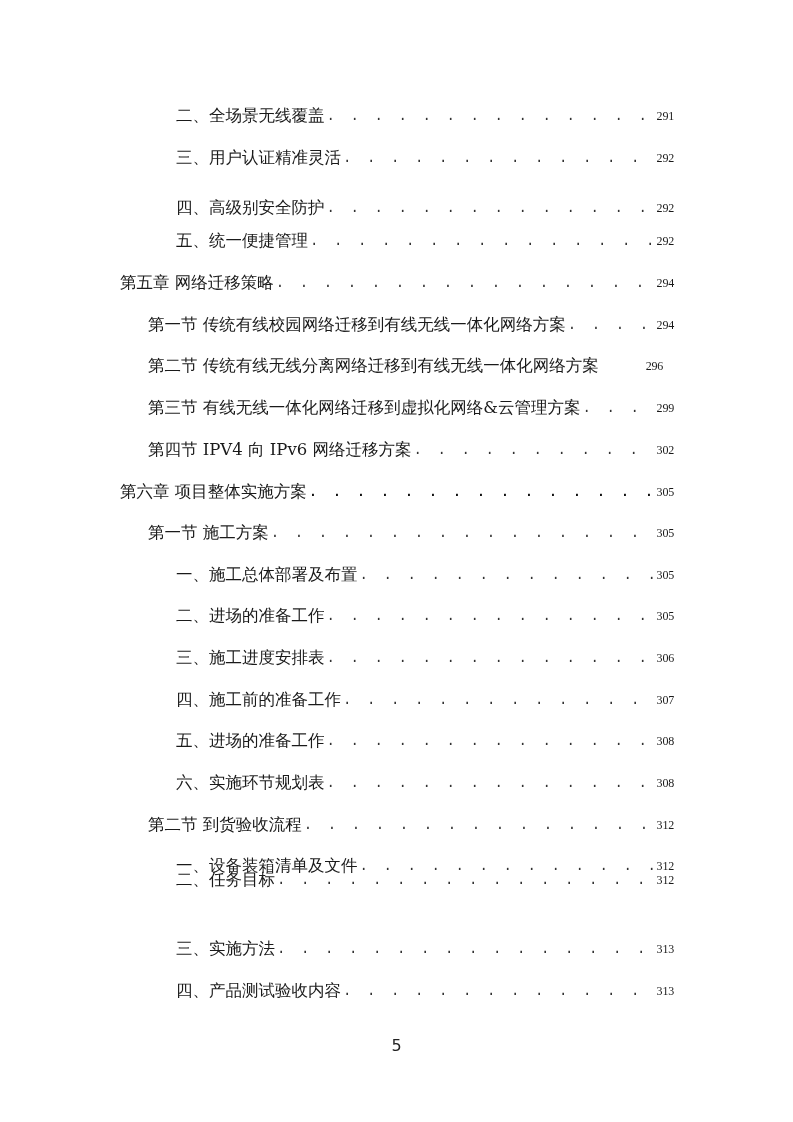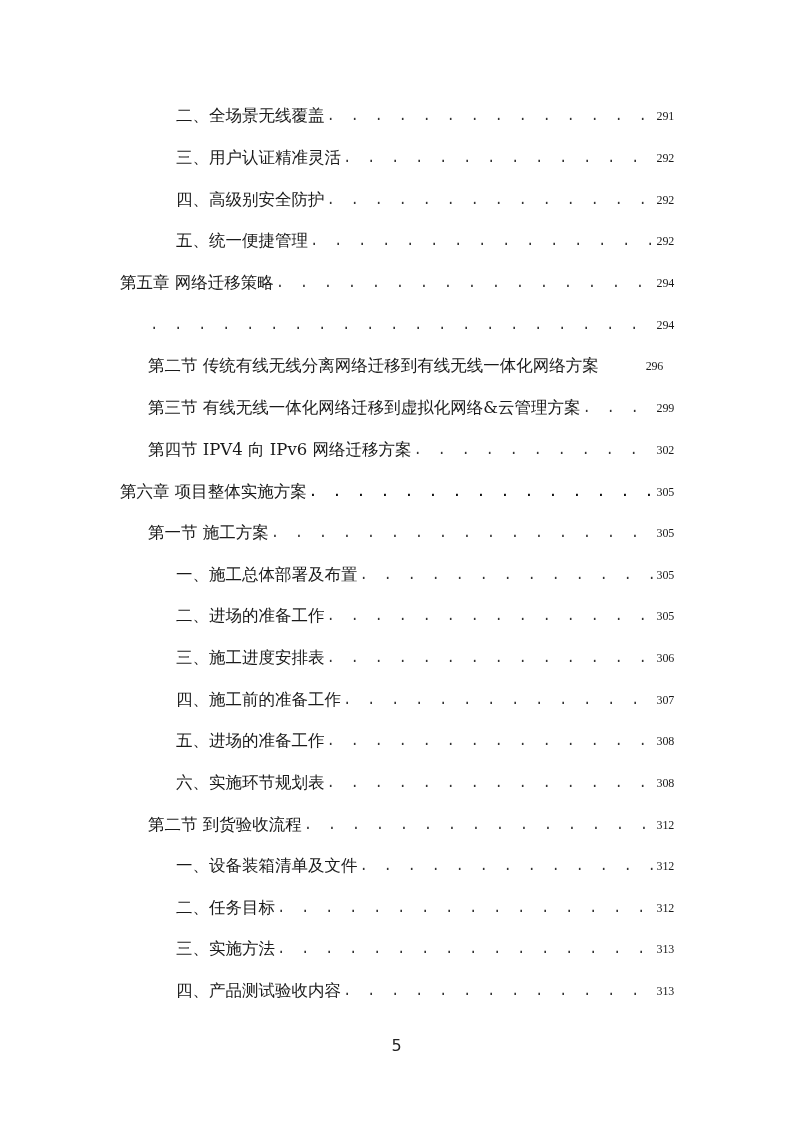--- a/index.html
+++ b/index.html
@@ -29,36 +29,37 @@
   <div class="row lvl3" style="top:104px">
     <span class="title">二、全场景无线覆盖</span>
     <span class="leader"></span>
     <span class="page">291</span>
   </div>
   <div class="row lvl3" style="top:146px">
     <span class="title">三、用户认证精准灵活</span>
     <span class="leader"></span>
     <span class="page">292</span>
   </div>
-  <div class="row lvl3" style="top:188px">
+  <div class="row lvl3" style="top:196px">
     <span class="title">四、高级别安全防护</span>
     <span class="leader"></span>
     <span class="page">292</span>
   </div>
   <div class="row lvl3" style="top:229px">
     <span class="title">五、统一便捷管理</span>
     <span class="leader"></span>
     <span class="page">292</span>
   </div>
   <div class="row lvl1" style="top:271px">
     <span class="title">第五章 网络迁移策略</span>
     <span class="leader"></span>
     <span class="page">294</span>
   </div>
   <div class="row lvl2" style="top:313px">
+    <span class="title">第一节 传统有线校园网络迁移到有线无线一体化网络方案</span>
     <span class="leader"></span>
     <span class="page">294</span>
   </div>
   <div class="row lvl2 nolead" style="top:354px; width:545px;gap:47px;">
     <span class="title">第二节 传统有线无线分离网络迁移到有线无线一体化网络方案</span>
 
     <span class="page">296</span>
   </div>
   <div class="row lvl2" style="top:396px">
     <span class="title">第三节 有线无线一体化网络迁移到虚拟化网络&amp;云管理方案</span>
@@ -113,21 +114,21 @@
   <div class="row lvl2" style="top:813px">
     <span class="title">第二节 到货验收流程</span>
     <span class="leader"></span>
     <span class="page">312</span>
   </div>
   <div class="row lvl3" style="top:854px">
     <span class="title">一、设备装箱清单及文件</span>
     <span class="leader"></span>
     <span class="page">312</span>
   </div>
-  <div class="row lvl3" style="top:896px">
+  <div class="row lvl3" style="top:868px">
     <span class="title">二、任务目标</span>
     <span class="leader"></span>
     <span class="page">312</span>
   </div>
   <div class="row lvl3" style="top:937px">
     <span class="title">三、实施方法</span>
     <span class="leader"></span>
     <span class="page">313</span>
   </div>
   <div class="row lvl3" style="top:979px">

